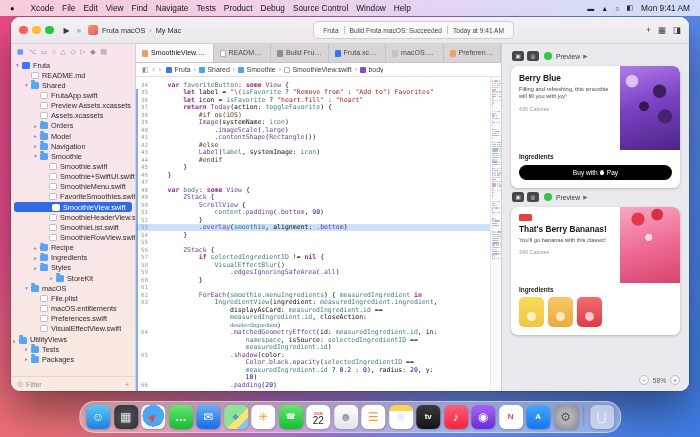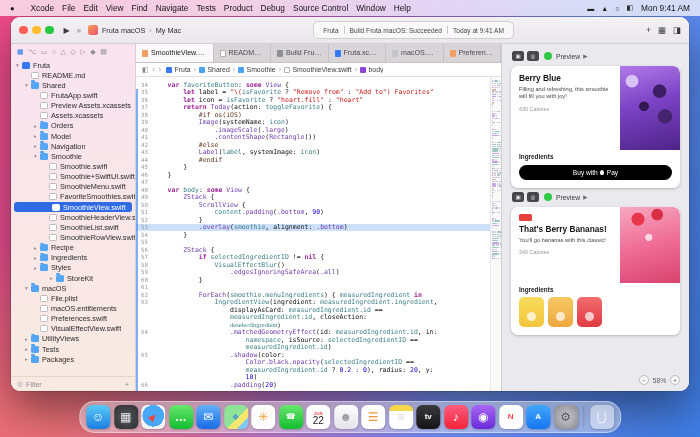--- a/index.html
+++ b/index.html
@@ -322,21 +322,21 @@
             <div class="trow" style="padding-left: 21px;">
               <span class="disc"></span>
               <span class="fi fi-swift"></span>
               <span class="tlabel">Preferences.swift</span>
             </div>
             <div class="trow" style="padding-left: 21px;">
               <span class="disc"></span>
               <span class="fi fi-swift"></span>
               <span class="tlabel">VisualEffectView.swift</span>
             </div>
-            <div class="trow" style="padding-left: 12px;">
+            <div class="trow" style="padding-left: 0; align-items: flex-end;">
               <span class="disc">▸</span>
               <span class="fi fi-folder"></span>
               <span class="tlabel">UtilityViews</span>
             </div>
             <div class="trow" style="padding-left: 12px;">
               <span class="disc">▸</span>
               <span class="fi fi-folder"></span>
               <span class="tlabel">Tests</span>
             </div>
             <div class="trow" style="padding-left: 12px;">

